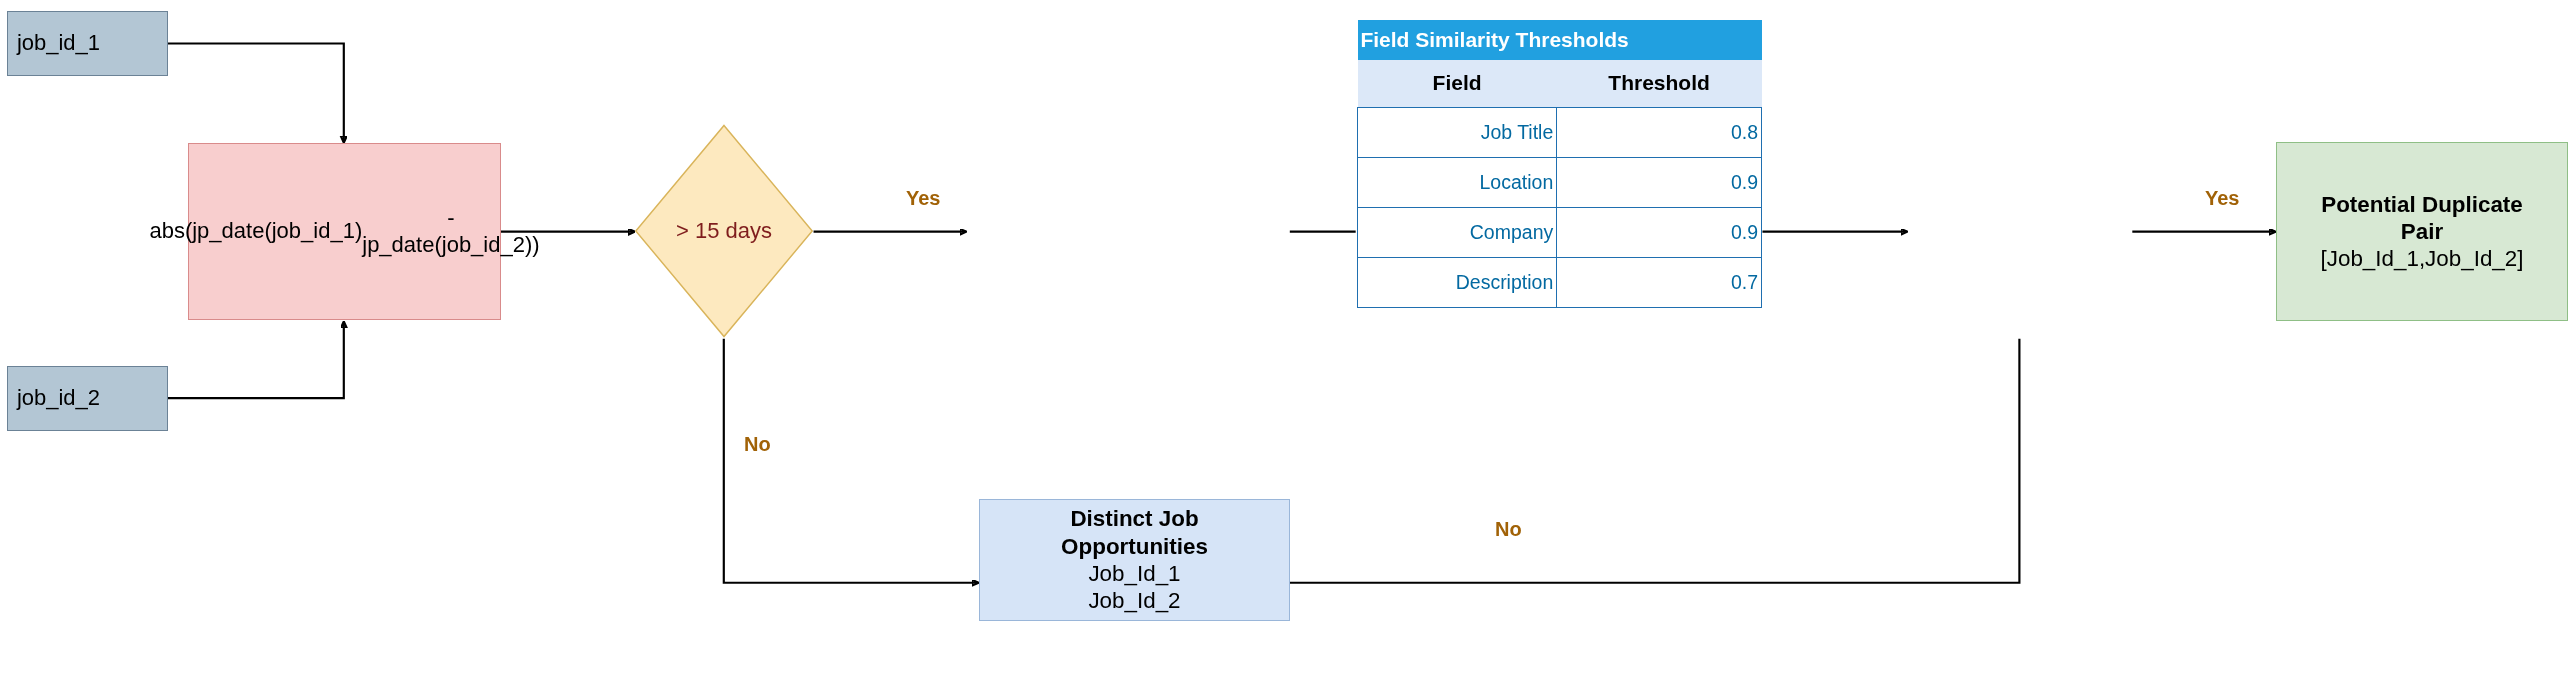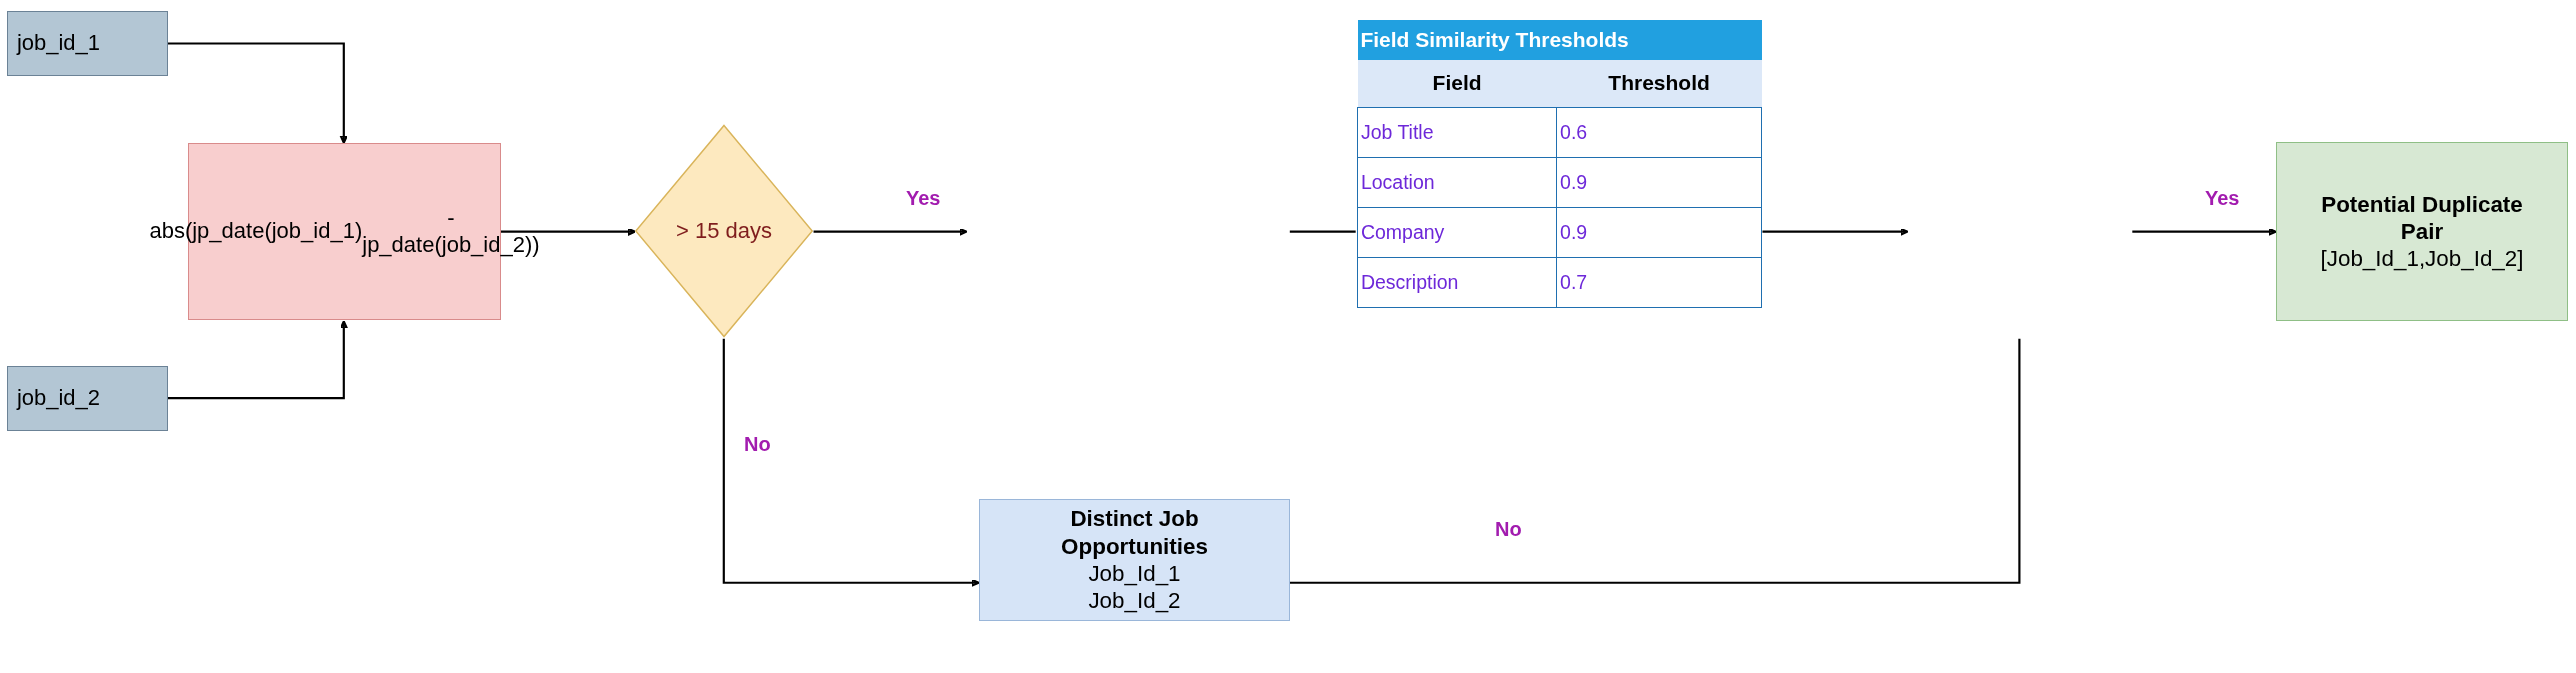--- a/index.html
+++ b/index.html
@@ -103,21 +103,21 @@
     stroke: #000000;
     stroke-width: 3;
     fill: none;
   }
 
   
   .edge-label {
     position: absolute;
     font-size: 20px;
     font-weight: bold;
-    color: #a21caf;
+    color: #a16207;
     white-space: nowrap;
   }
 
   
   #threshold-table {
     position: absolute;
     left: 1357px;
     top: 19.5px;
     width: 405px;
     border-collapse: collapse;
@@ -137,23 +137,23 @@
     background: #dce8f8;
     color: #000000;
     font-weight: bold;
     font-size: 21px;
     text-align: center;
     padding: 11.6px 2.9px;
     border: none;
   }
   #threshold-table td.cell {
     border: 0.7px solid #1f6fb0;
-    text-align: left;
+    text-align: right;
     padding: 13px 2.9px;
-    color: #6d28d9;
+    color: #0369a1;
     font-weight: normal;
   }
 </style>
 </head>
 <body>
 
 <div id="canvas">
 
   <svg id="wires" viewBox="0 0 3559 931" xmlns="http://www.w3.org/2000/svg">
     <defs>
@@ -206,21 +206,21 @@
     <tbody>
       <tr>
         <td class="tbl-title" colspan="2">Field Similarity Thresholds</td>
       </tr>
       <tr>
         <td class="tbl-head">Field</td>
         <td class="tbl-head">Threshold</td>
       </tr>
       <tr>
         <td class="cell">Job Title</td>
-        <td class="cell">0.6</td>
+        <td class="cell">0.8</td>
       </tr>
       <tr>
         <td class="cell">Location</td>
         <td class="cell">0.9</td>
       </tr>
       <tr>
         <td class="cell">Company</td>
         <td class="cell">0.9</td>
       </tr>
       <tr>

